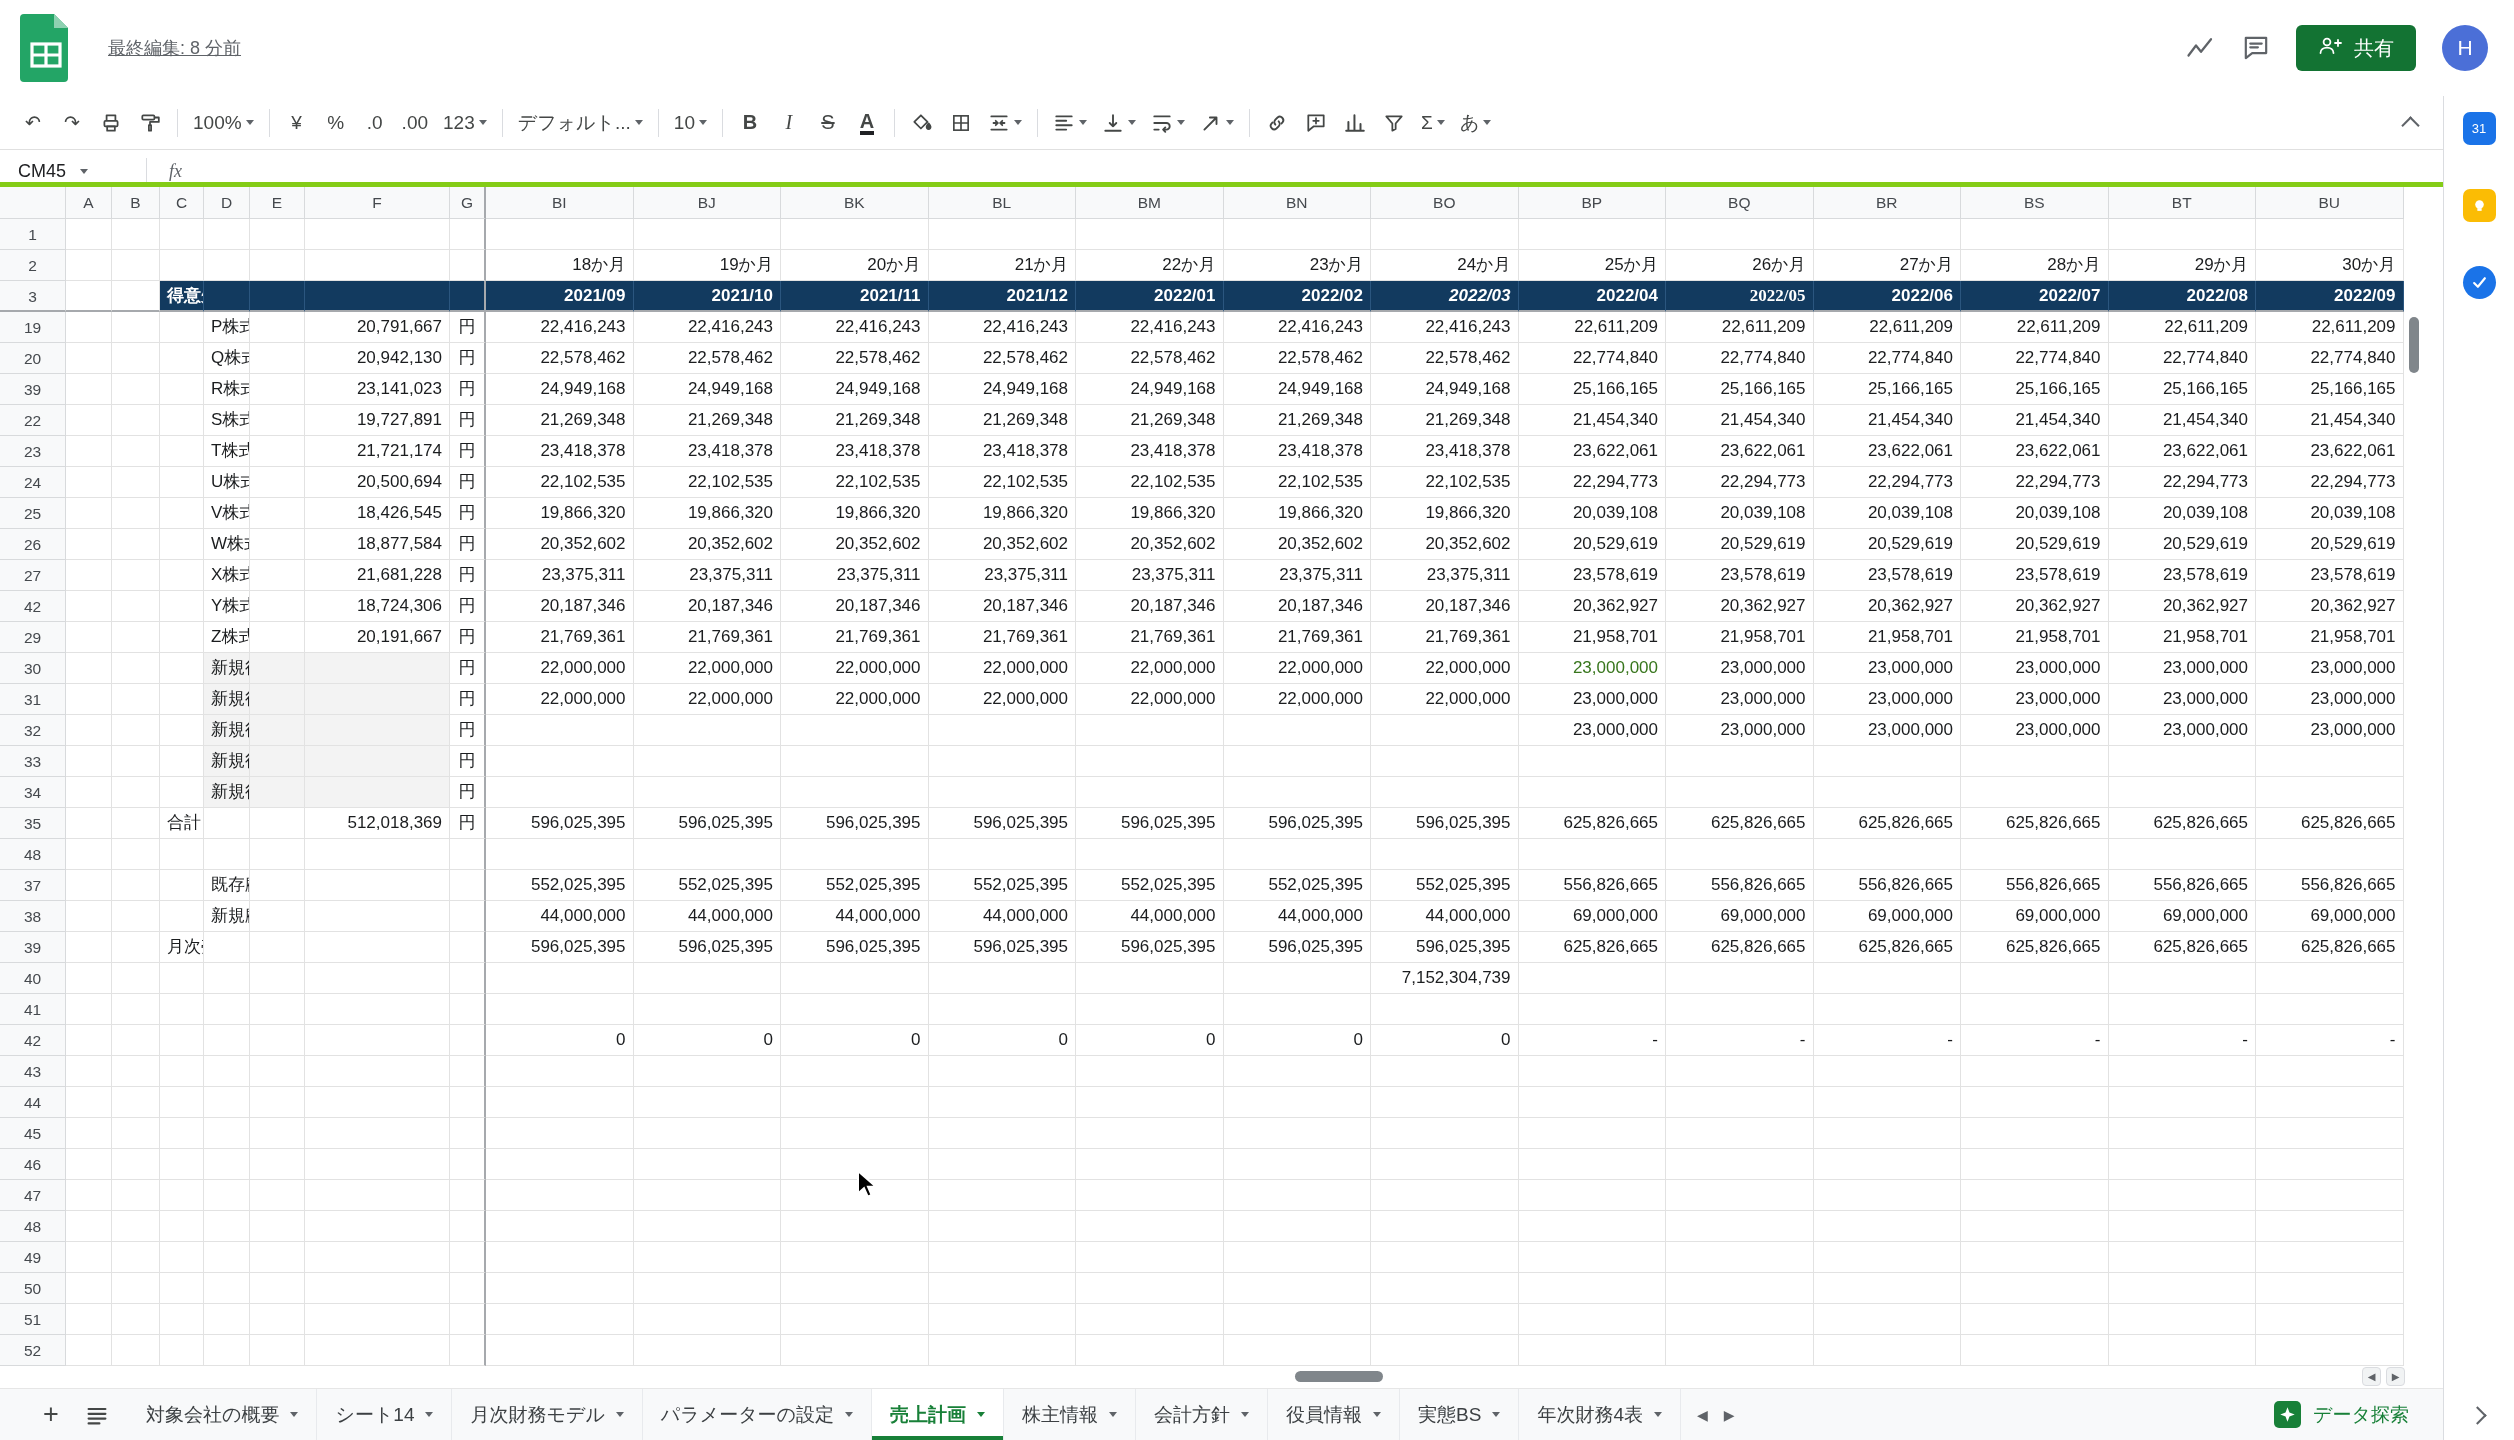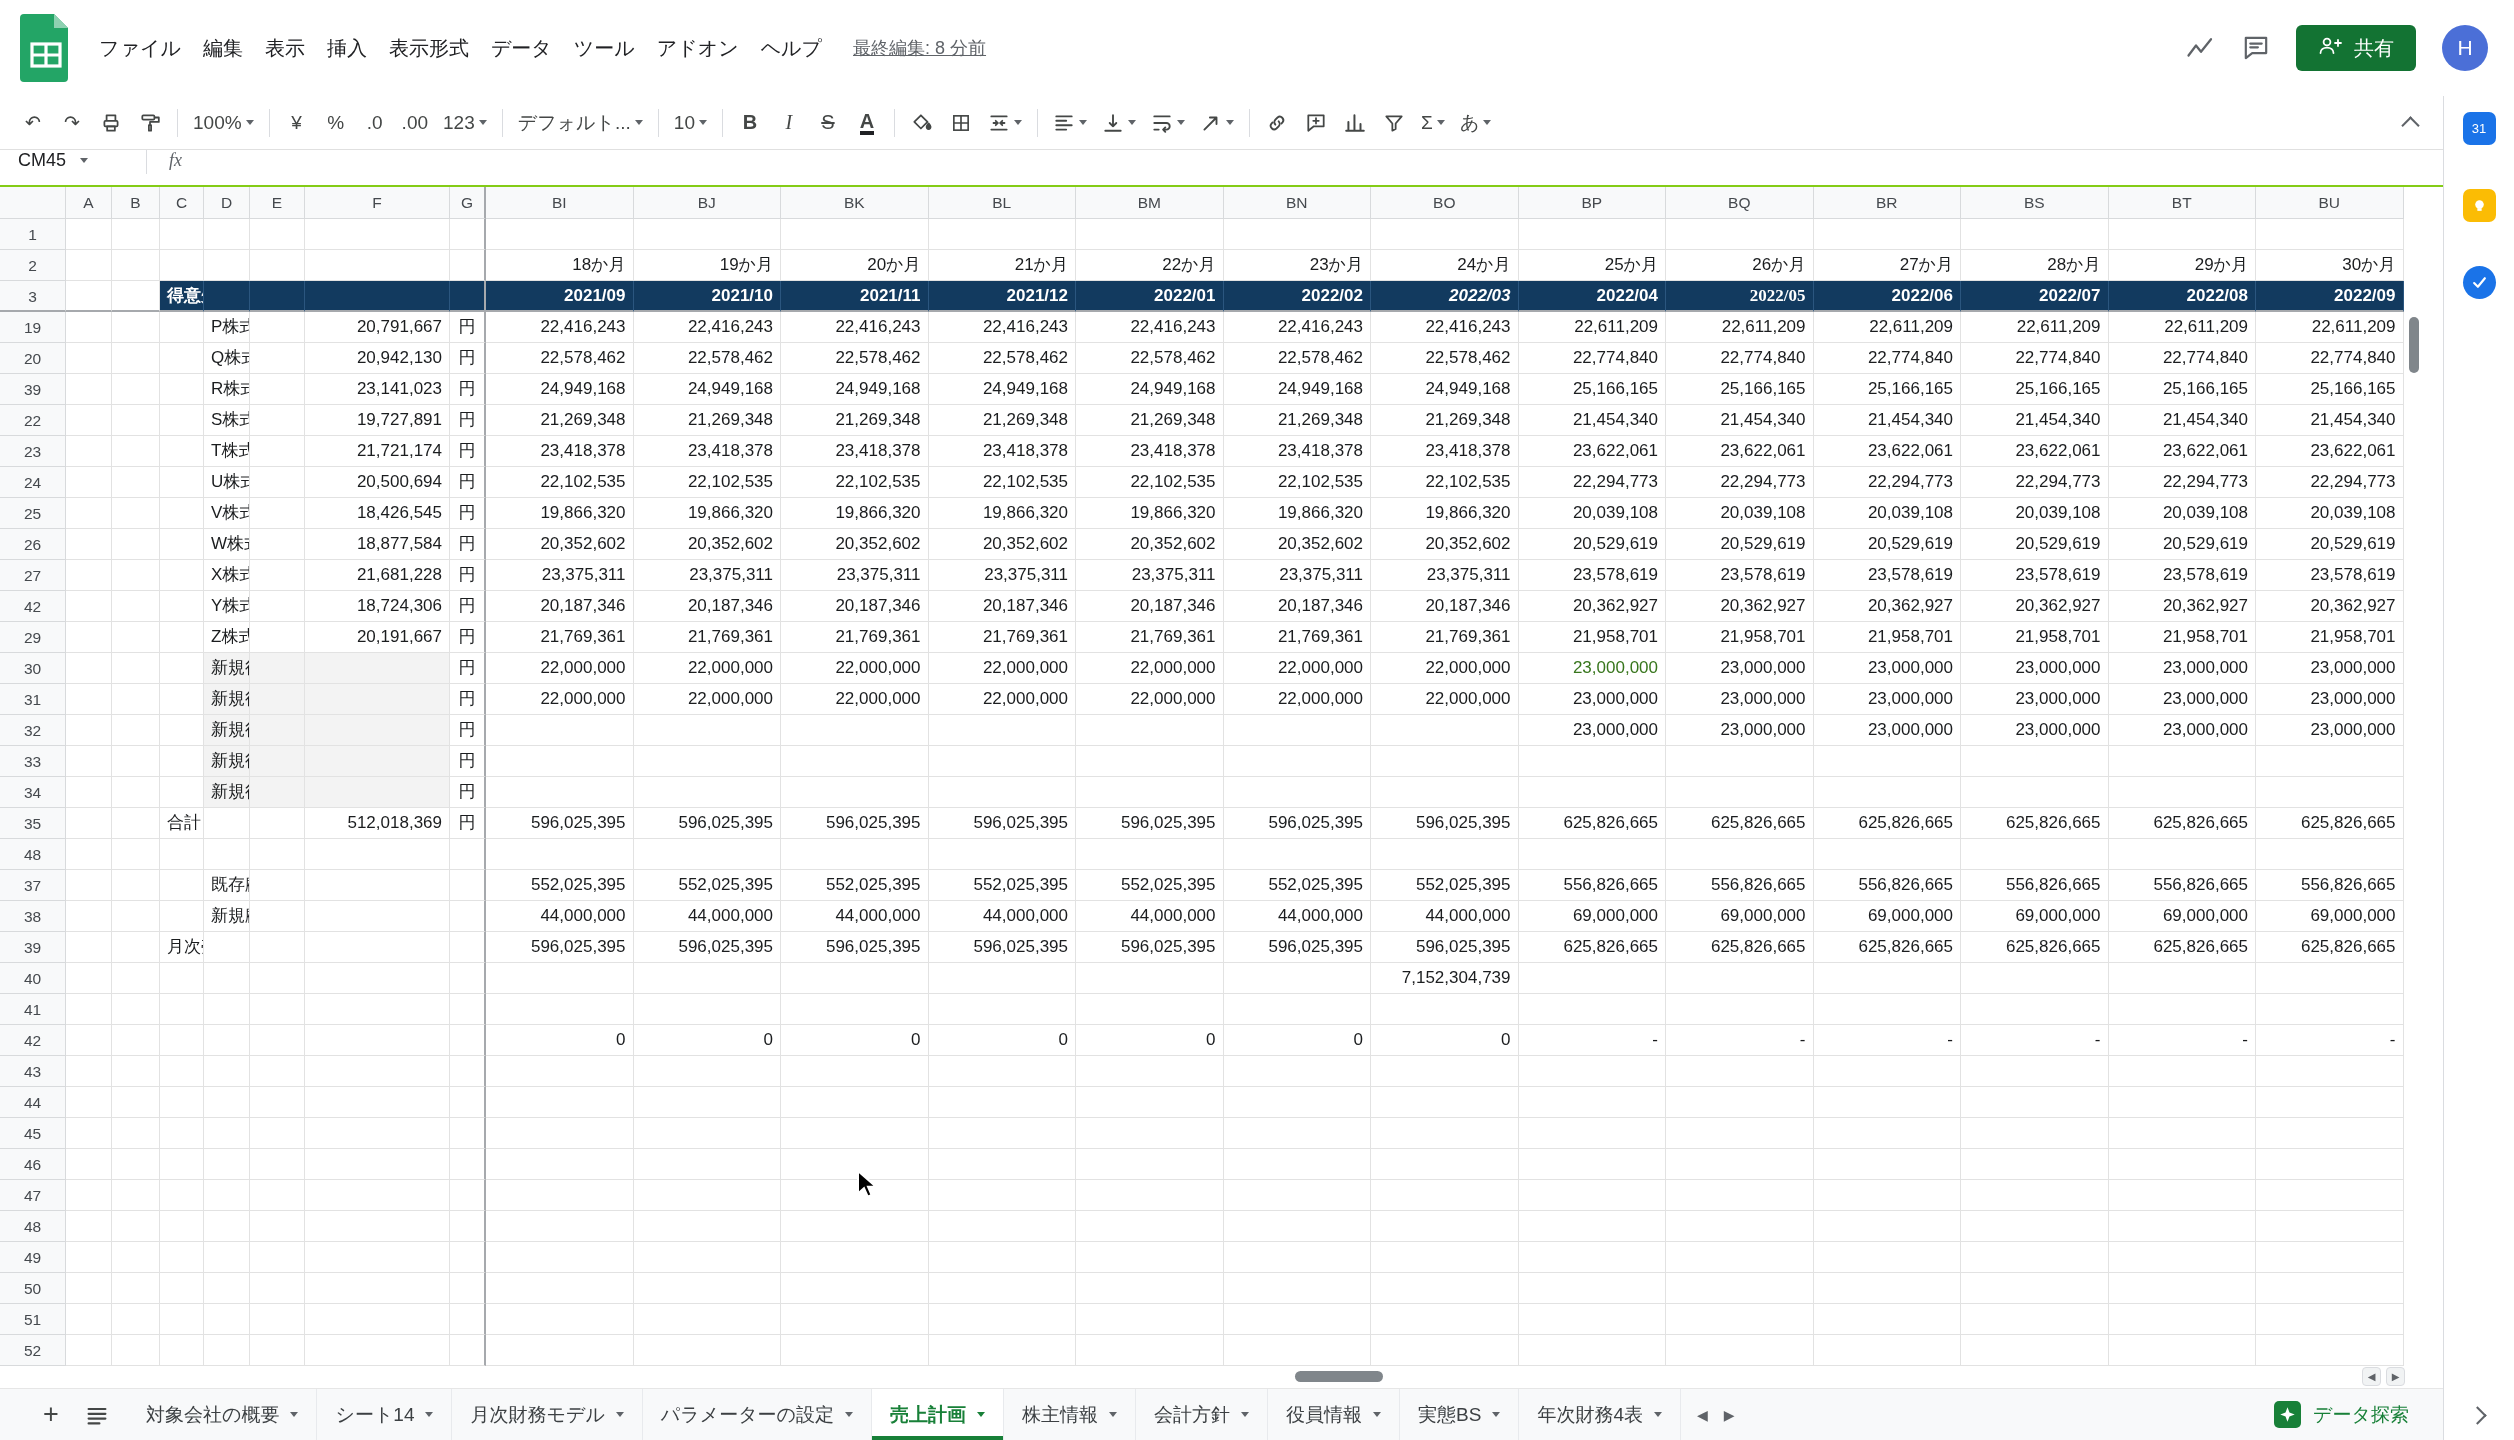--- a/index.html
+++ b/index.html
@@ -35,21 +35,21 @@
   .caret.green{border-top-color:#188038;}
   .t-bold{font-weight:bold;font-size:20px;}
   .t-italic{font-style:italic;font-size:20px;font-family:"Liberation Serif",serif;}
   .t-strike{text-decoration:line-through;font-size:20px;}
   .t-color{font-weight:bold;font-size:20px;border-bottom:4px solid #202124;line-height:20px;}
   .toolbar .spacer{flex:1;}
   .chev{width:11px;height:11px;border-right:2.2px solid #5f6368;border-bottom:2.2px solid #5f6368;
     display:inline-block;transform:rotate(225deg);margin-top:6px;}
 
   
-  .fbar{height:37px;margin-right:71px;display:flex;align-items:flex-start;border-bottom:2px solid #84cc16;box-sizing:border-box;}
+  .fbar{height:37px;margin-right:71px;display:flex;align-items:flex-end;border-bottom:5px solid #84cc16;box-sizing:border-box;}
   .namebox{width:128px;padding-left:18px;display:flex;align-items:center;gap:14px;font-size:18px;color:#202124;}
   .fsep{width:1px;height:24px;background:#dadce0;}
   .fx{margin-left:22px;font-size:18px;color:#5f6368;font-style:italic;font-family:"Liberation Serif",serif;}
   .finput{flex:1;height:100%;}
 
   
   .sheet{position:absolute;left:0;top:187px;display:grid;background:#fff;}
   .cell{box-sizing:border-box;border-right:1px solid #e2e2e2;border-bottom:1px solid #e2e2e2;
     font-size:17px;line-height:30px;padding:0 7px;color:#1b1d1f;background:#fff;white-space:nowrap;overflow:hidden;}
   .colhead,.rowhead,.corner{background:#f8f9fa;text-align:center;color:#45494e;font-size:15.5px;
@@ -102,21 +102,20 @@
         <path d="M2 0h15l7 7v25a2 2 0 0 1-2 2H2a2 2 0 0 1-2-2V2a2 2 0 0 1 2-2z" fill="#23a566"></path>
         <path d="M17 0l7 7h-7z" fill="#8ed1b1"></path>
         <g stroke="#fff" stroke-width="1.6" fill="none">
           <rect x="6" y="15" width="14" height="11"></rect>
           <path d="M6 20.5h14M13 15v11"></path>
         </g>
       </svg>
     </div>
     <div class="tb-main">
       <div class="tb-row2">
-        <nav class="menubar"><span class="menu-item">ファイル</span><span class="menu-item">編集</span><span class="menu-item">表示</span><span class="menu-item">挿入</span><span class="menu-item">表示形式</span><span class="menu-item">データ</span><span class="menu-item">ツール</span><span class="menu-item">アドオン</span><span class="menu-item">ヘルプ</span></nav>
         <span class="last-edit">最終編集: 8 分前</span>
       </div>
     </div>
     <div class="tb-right">
       <span class="action-icon">
         <svg width="30" height="26" viewBox="0 0 24 20" fill="none" stroke="#5f6368" stroke-width="1.8" stroke-linecap="round" stroke-linejoin="round">
             <path d="M2 16l6-8 4 5 8-10"></path>
           </svg>
       </span>
       <span class="action-icon">

